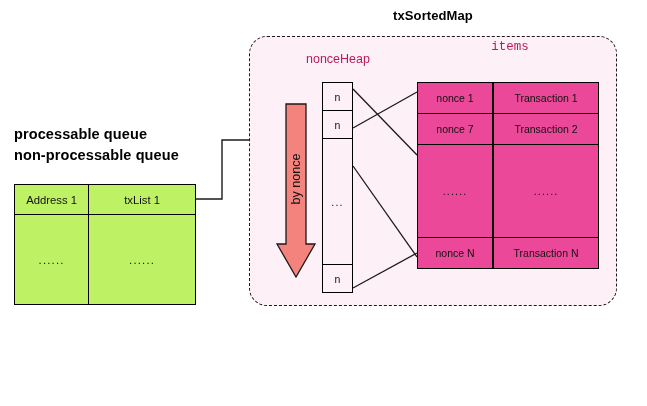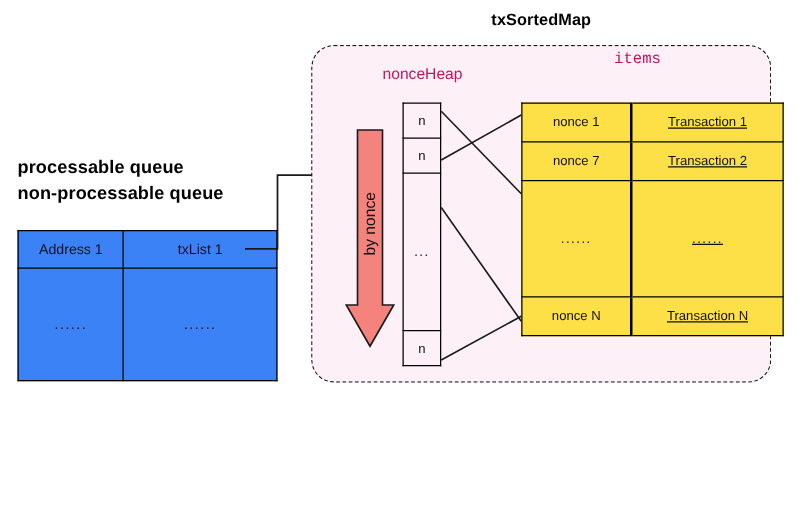--- a/index.html
+++ b/index.html
@@ -16,23 +16,23 @@
   
   .queue-labels{
     position:absolute;left:14px;top:124px;width:230px;
     font-size:14.5px;font-weight:bold;line-height:21px;
     letter-spacing:.1px;color:#000000;
   }
   .queue-labels div{white-space:nowrap;}
 
   
   .left-table{
-    position:absolute;left:14px;top:184px;width:208px;
+    position:absolute;left:14px;top:184px;width:182px;
     border:1.3px solid #000;border-collapse:collapse;
-    background:#3b82f6;
+    background:#bef264;
     padding-left:31px;
   }
   .left-table td{
     border:1.1px solid #000;
     font-size:11.3px;text-align:center;color:#111;
     padding:0;height:29px;
   }
   .left-table td.c1{width:74px;}
   .left-table td.c2{width:108px;}
   .left-table tr.tall td{height:89px;}
@@ -77,29 +77,29 @@
     border:1.4px solid #000;border-collapse:collapse;background:#fdf1f7;
   }
   .heap td{
     border:1.1px solid #000;text-align:center;font-size:10.5px;
     color:#111;padding:0;height:27px;
   }
   .heap tr.tall td{height:125px;}
 
   
   .items{
-    position:absolute;left:417px;top:82px;width:210px;
-    border:1.4px solid #000;border-collapse:collapse;background:#fde047;
+    position:absolute;left:417px;top:82px;width:182px;
+    border:1.4px solid #000;border-collapse:collapse;background:#ec4899;
   }
   .items td{
     border:1px solid #000;text-align:center;font-size:10.5px;
     color:#111;padding:0;height:30px;
   }
   .items td.nonce-col{width:76px;border-right:2.4px solid #000;}
-  .items td.tx-col{width:106px;text-decoration:underline;}
+  .items td.tx-col{width:106px;}
   .items tr.tall td{height:92px;}
 
   
   .links{position:absolute;left:0;top:0;width:647px;height:406px;pointer-events:none;}
 </style>
 </head>
 <body>
 
 <div class="stage">
 

